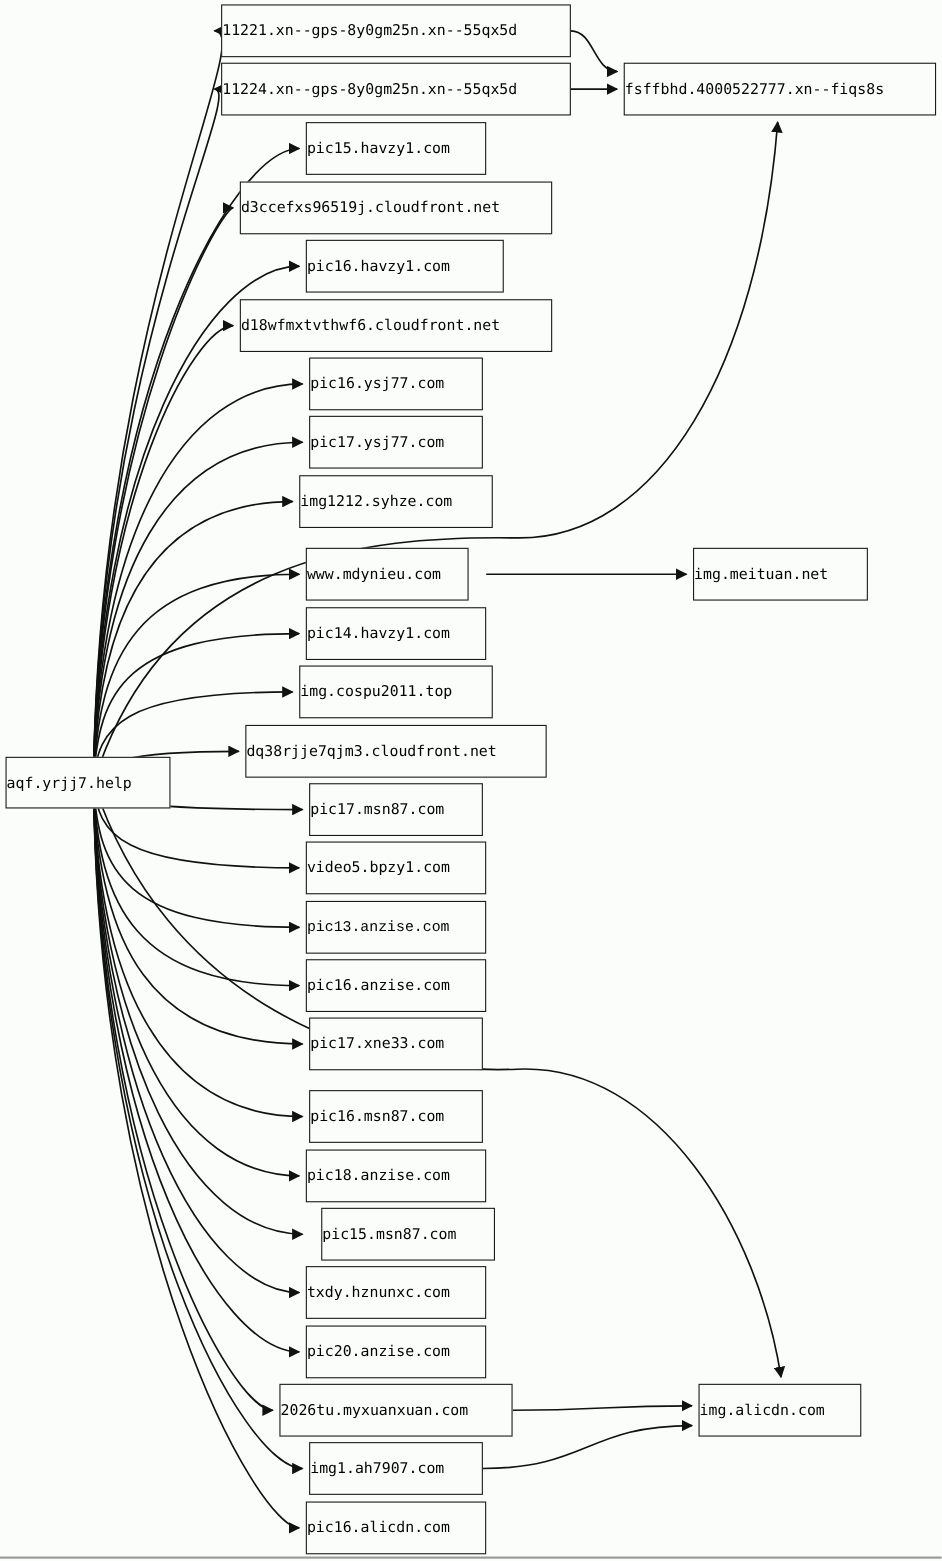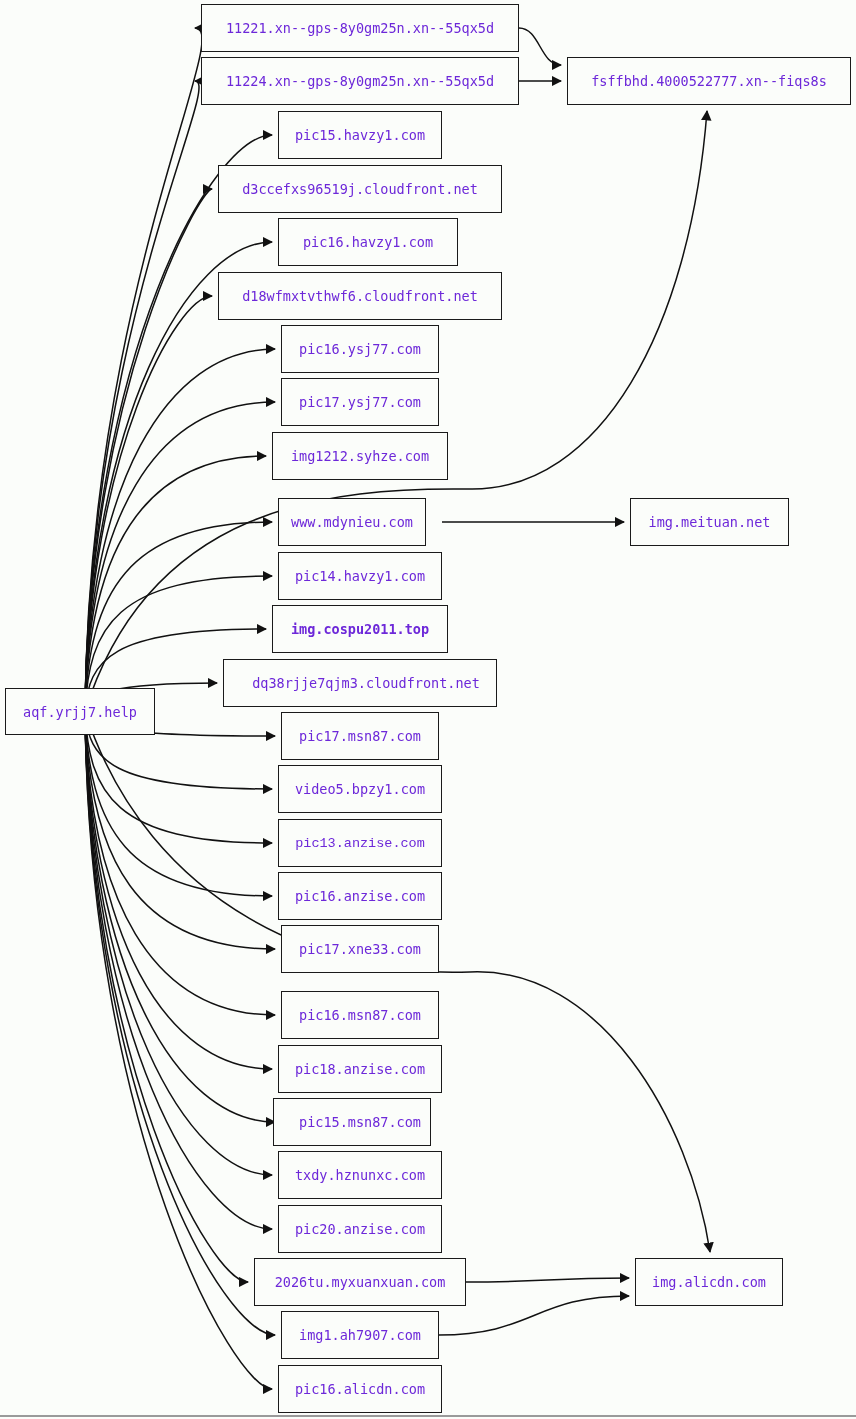--- a/index.html
+++ b/index.html
@@ -9,23 +9,23 @@
     font-family:"DejaVu Sans Mono","Liberation Mono",monospace;
     overflow:hidden;
   }
   #graph{position:relative;width:856px;height:1419px;}
   #edges{position:absolute;left:0;top:0;width:856px;height:1419px;pointer-events:none;}
   .node{
     position:absolute;
     box-sizing:border-box;
     background:#fbfdfa;
     border:1.6px solid #1a1a1a;
-    display:flex;align-items:center;justify-content:center;
+    display:flex;align-items:center;justify-content:flex-start;
     font-size:13.5px;
-    color:#6d28d9;
+    color:#000000;
     letter-spacing:0px;
     white-space:nowrap;
     z-index:2;
   }
   .node .lbl{pointer-events:none;}
   .bottom-rule{
     position:absolute;left:0;top:1415px;width:856px;height:1.5px;
     background:#9a9a9a;z-index:3;
   }
 </style>
@@ -105,24 +105,24 @@
       </div>
       <div class="node" style="left: 272px; top: 432px; width: 176px; height: 48px;">
         <span class="lbl">img1212.syhze.com</span>
       </div>
       <div class="node" style="left: 278px; top: 498px; width: 148px; height: 48px;">
         <span class="lbl">www.mdynieu.com</span>
       </div>
       <div class="node" style="left: 278px; top: 552px; width: 164px; height: 48px;">
         <span class="lbl">pic14.havzy1.com</span>
       </div>
-      <div class="node" style="left: 272px; top: 605px; width: 176px; height: 48px; font-weight: bold;">
+      <div class="node" style="left: 272px; top: 605px; width: 176px; height: 48px;">
         <span class="lbl">img.cospu2011.top</span>
       </div>
-      <div class="node" style="left: 223px; top: 659px; width: 274px; height: 48px; padding-left: 12px;">
+      <div class="node" style="left: 223px; top: 659px; width: 274px; height: 48px;">
         <span class="lbl">dq38rjje7qjm3.cloudfront.net</span>
       </div>
       <div class="node" style="left: 281px; top: 712px; width: 158px; height: 48px;">
         <span class="lbl">pic17.msn87.com</span>
       </div>
       <div class="node" style="left: 278px; top: 765px; width: 164px; height: 48px;">
         <span class="lbl">video5.bpzy1.com</span>
       </div>
       <div class="node" style="left: 278px; top: 819px; width: 164px; height: 48px; font-family: Liberation Mono, monospace;">
         <span class="lbl">pic13.anzise.com</span>
@@ -132,21 +132,21 @@
       </div>
       <div class="node" style="left: 281px; top: 925px; width: 158px; height: 48px;">
         <span class="lbl">pic17.xne33.com</span>
       </div>
       <div class="node" style="left: 281px; top: 991px; width: 158px; height: 48px;">
         <span class="lbl">pic16.msn87.com</span>
       </div>
       <div class="node" style="left: 278px; top: 1045px; width: 164px; height: 48px;">
         <span class="lbl">pic18.anzise.com</span>
       </div>
-      <div class="node" style="left: 273px; top: 1098px; width: 158px; height: 48px; padding-left: 16px;">
+      <div class="node" style="left: 292px; top: 1098px; width: 158px; height: 48px;">
         <span class="lbl">pic15.msn87.com</span>
       </div>
       <div class="node" style="left: 278px; top: 1151px; width: 164px; height: 48px;">
         <span class="lbl">txdy.hznunxc.com</span>
       </div>
       <div class="node" style="left: 278px; top: 1205px; width: 164px; height: 48px;">
         <span class="lbl">pic20.anzise.com</span>
       </div>
       <div class="node" style="left: 254px; top: 1258px; width: 212px; height: 48px;">
         <span class="lbl">2026tu.myxuanxuan.com</span>

